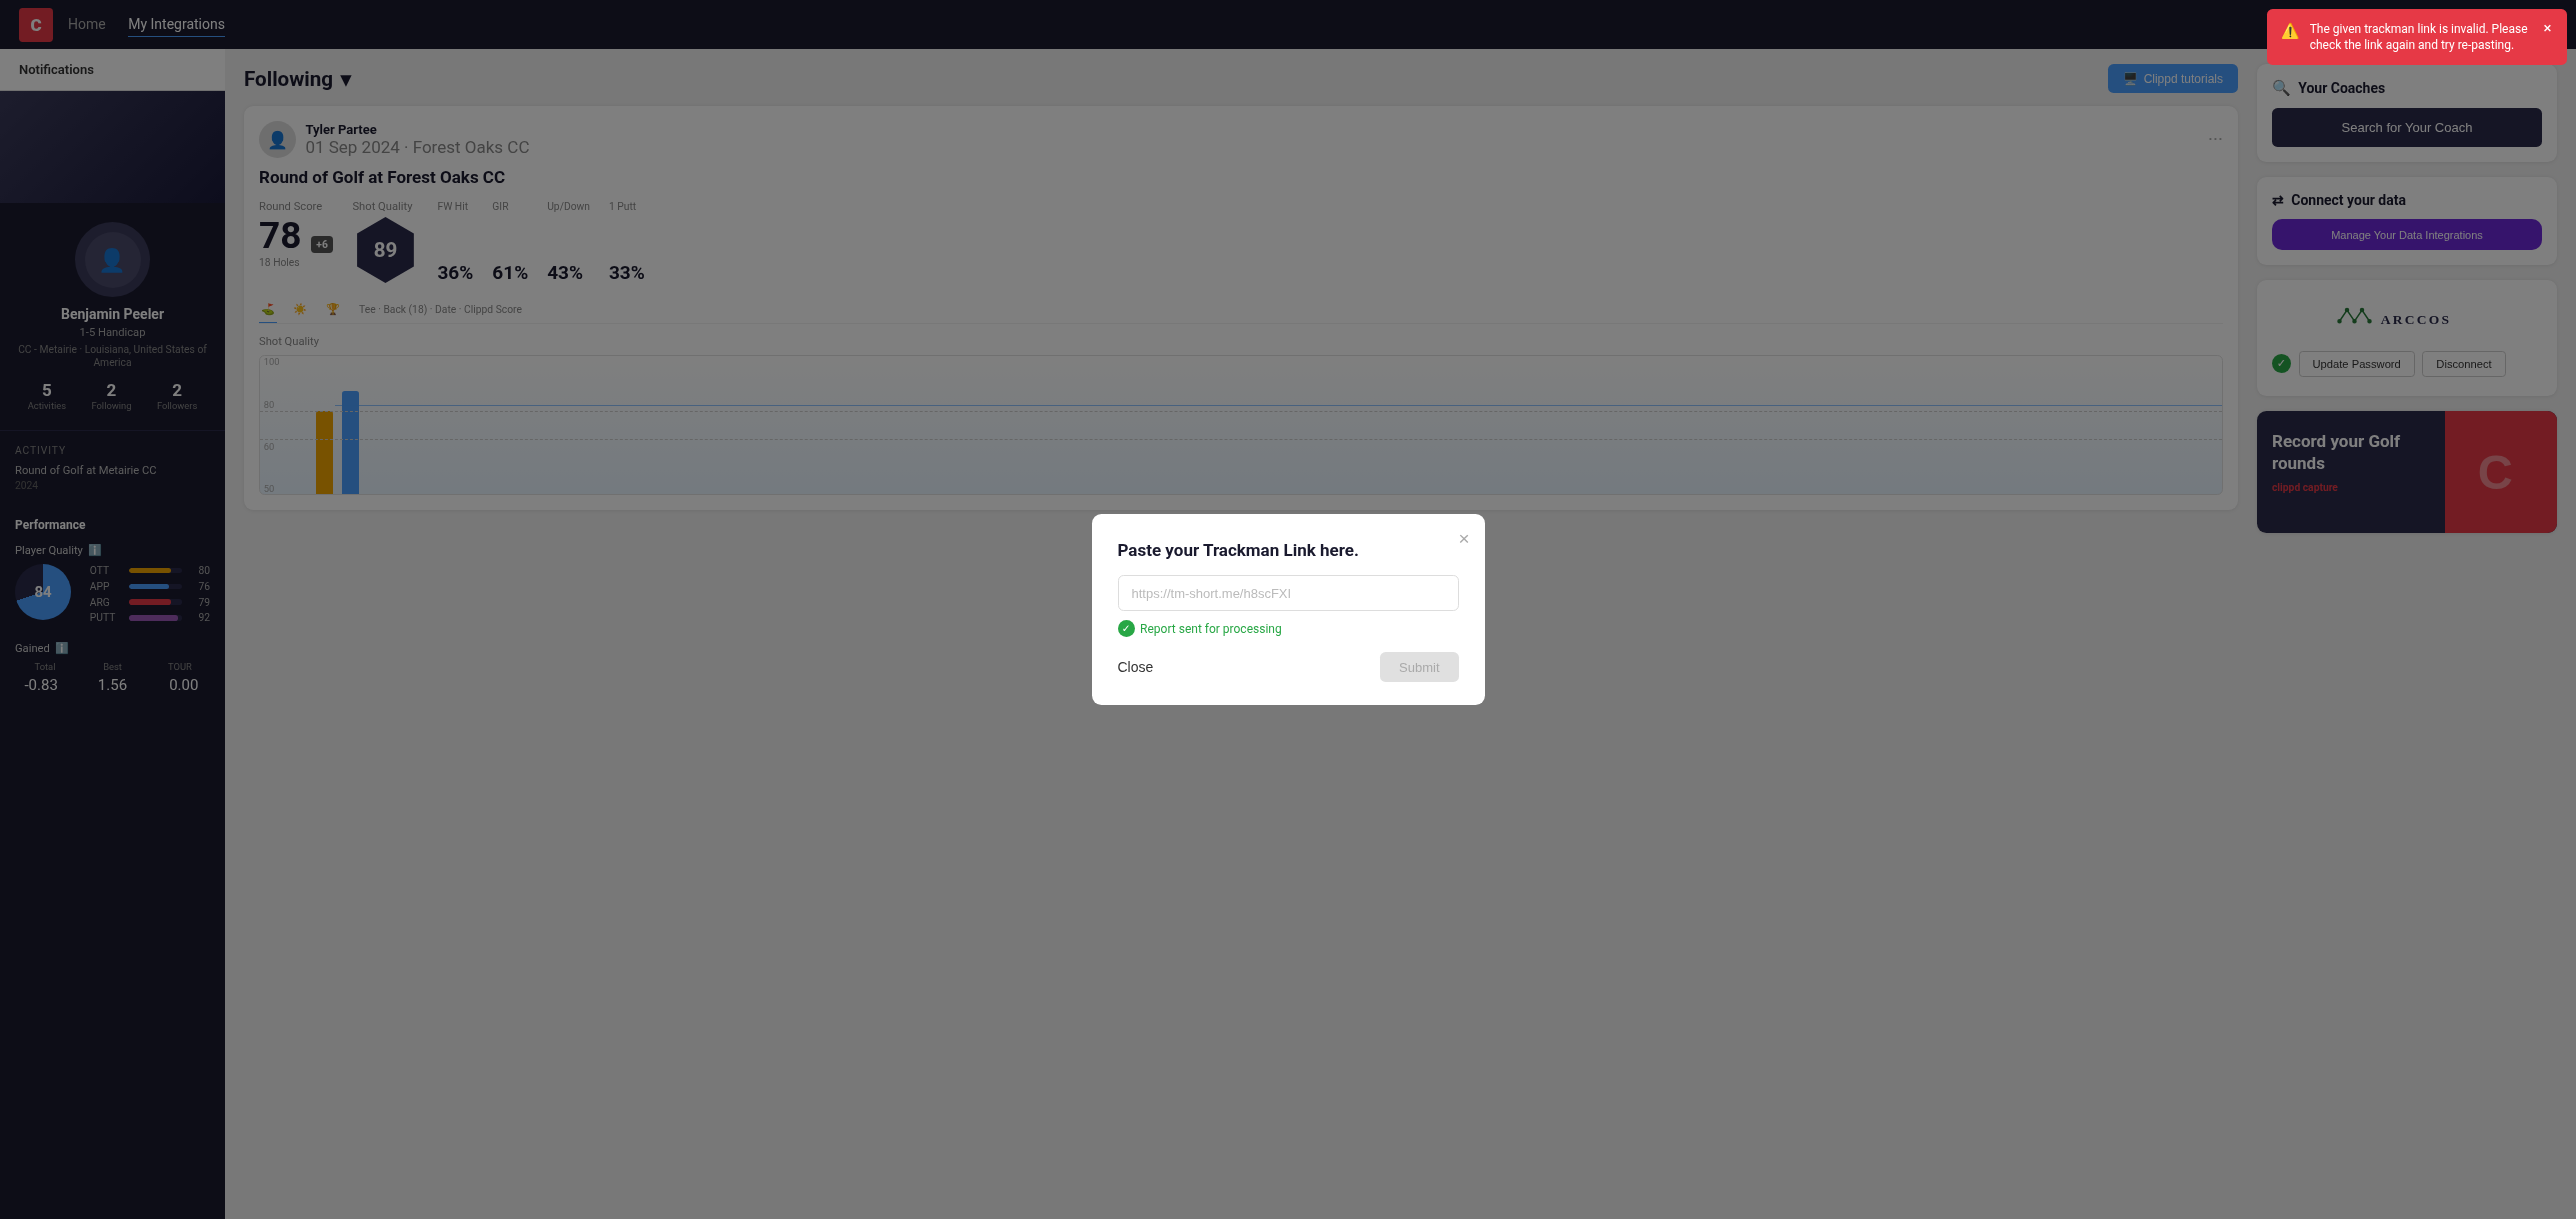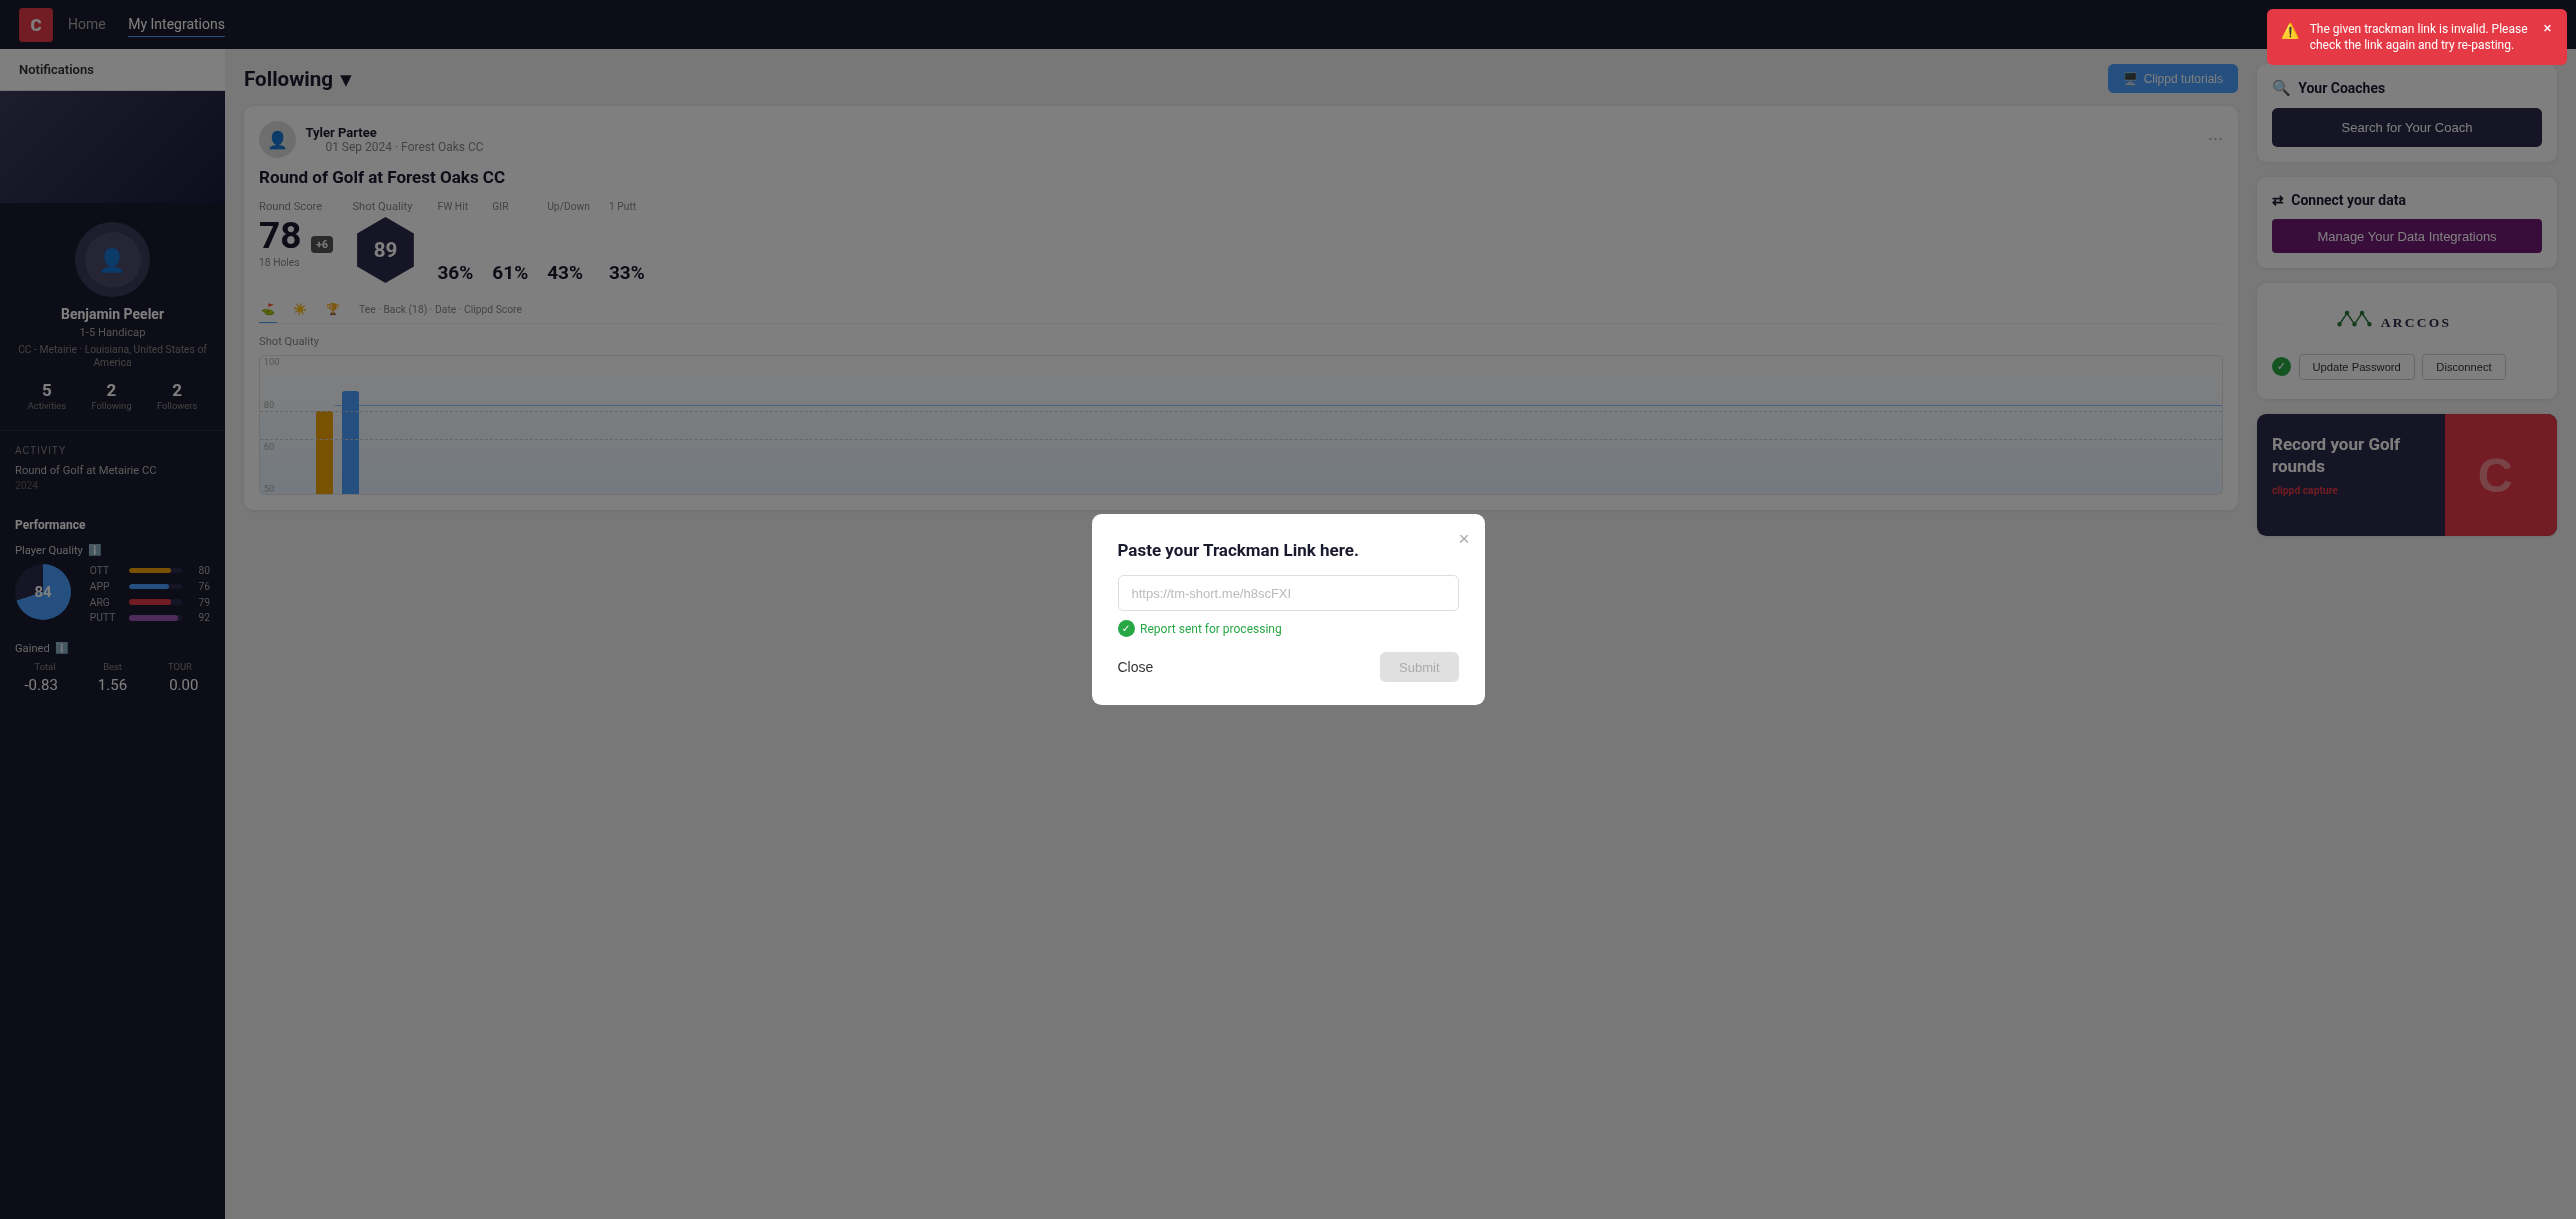--- a/index.html
+++ b/index.html
@@ -112,21 +112,21 @@
       display: flex; align-items: center; gap: 5.6px;
     }
 
     
     .post-card { background: #fff; border-radius: 9.4px; padding: 15px; margin-bottom: 15px; box-shadow: 0 0.9px 3.7px rgba(0,0,0,0.08); }
     .post-header { display: flex; align-items: center; justify-content: space-between; margin-bottom: 9.4px; }
     .post-user { display: flex; align-items: center; gap: 9.4px; }
     .post-avatar { width: 37px; height: 37px; border-radius: 50%; background: #ddd; display: flex; align-items: center; justify-content: center; font-size: 17px; color: #888; }
     .post-user-info { }
     .post-user-name { font-size: 13px; font-weight: 700; color: #1a1a2e; }
-    .post-user-meta { font-size: 12px; color: #888; margin-left: 20px; }
+    .post-user-meta { font-size: 17px; color: #888; }
     .post-more { cursor: pointer; color: #aaa; font-size: 19px; }
     .post-title { font-size: 17px; font-weight: 700; color: #1a1a2e; margin-bottom: 13px; }
 
     
     .round-stats { display: flex; gap: 19px; align-items: flex-start; margin-bottom: 13px; }
     .round-score-block { }
     .round-score-label { font-size: 11.2px; color: #888; margin-bottom: 3.7px; }
     .round-score-value { font-size: 37px; font-weight: 700; color: #1a1a2e; line-height: 1; }
     .round-score-badge { display: inline-block; background: #555; color: #fff; font-size: 10.3px; font-weight: 700; padding: 1.9px 5.6px; border-radius: 3.7px; margin-left: 5.6px; vertical-align: middle; }
     .round-score-holes { font-size: 10.3px; color: #888; margin-top: 1.9px; }
@@ -166,23 +166,23 @@
       width: 100%; padding: 12px 13px;
       background: #2a2a4a; color: #fff;
       border: none; border-radius: 5.6px;
       font-size: 13px; cursor: pointer; text-align: center;
     }
 
     .connect-card { background: #fff; border-radius: 9.4px; padding: 15px; box-shadow: 0 0.9px 3.7px rgba(0,0,0,0.08); }
     .connect-header { display: flex; align-items: center; gap: 7.5px; font-size: 14px; font-weight: 700; color: #1a1a2e; margin-bottom: 11.2px; }
     .connect-btn {
       width: 100%; padding: 9.4px 13px;
-      background: #701a75; color: #fff;
-      border: none; border-radius: 4px;
-      font-size: 13px; cursor: pointer; text-align: center;
+      background: #6d28d9; color: #fff;
+      border: none; border-radius: 10px;
+      font-size: 11px; cursor: pointer; text-align: center;
     }
 
     .arccos-card { background: #fff; border-radius: 9.4px; padding: 19px 15px; box-shadow: 0 0.9px 3.7px rgba(0,0,0,0.08); display: flex; flex-direction: column; gap: 11.2px; }
     .arccos-logo { text-align: center; }
     .arccos-logo svg { width: 150px; height: 37px; }
     .arccos-actions { display: flex; gap: 7.5px; align-items: center; }
     .arccos-status { width: 19px; height: 19px; border-radius: 50%; background: #28a745; display: flex; align-items: center; justify-content: center; color: #fff; font-size: 11.2px; }
     .arccos-btn {
       padding: 5.6px 13px; border-radius: 3.7px;
       font-size: 11.2px; cursor: pointer;

